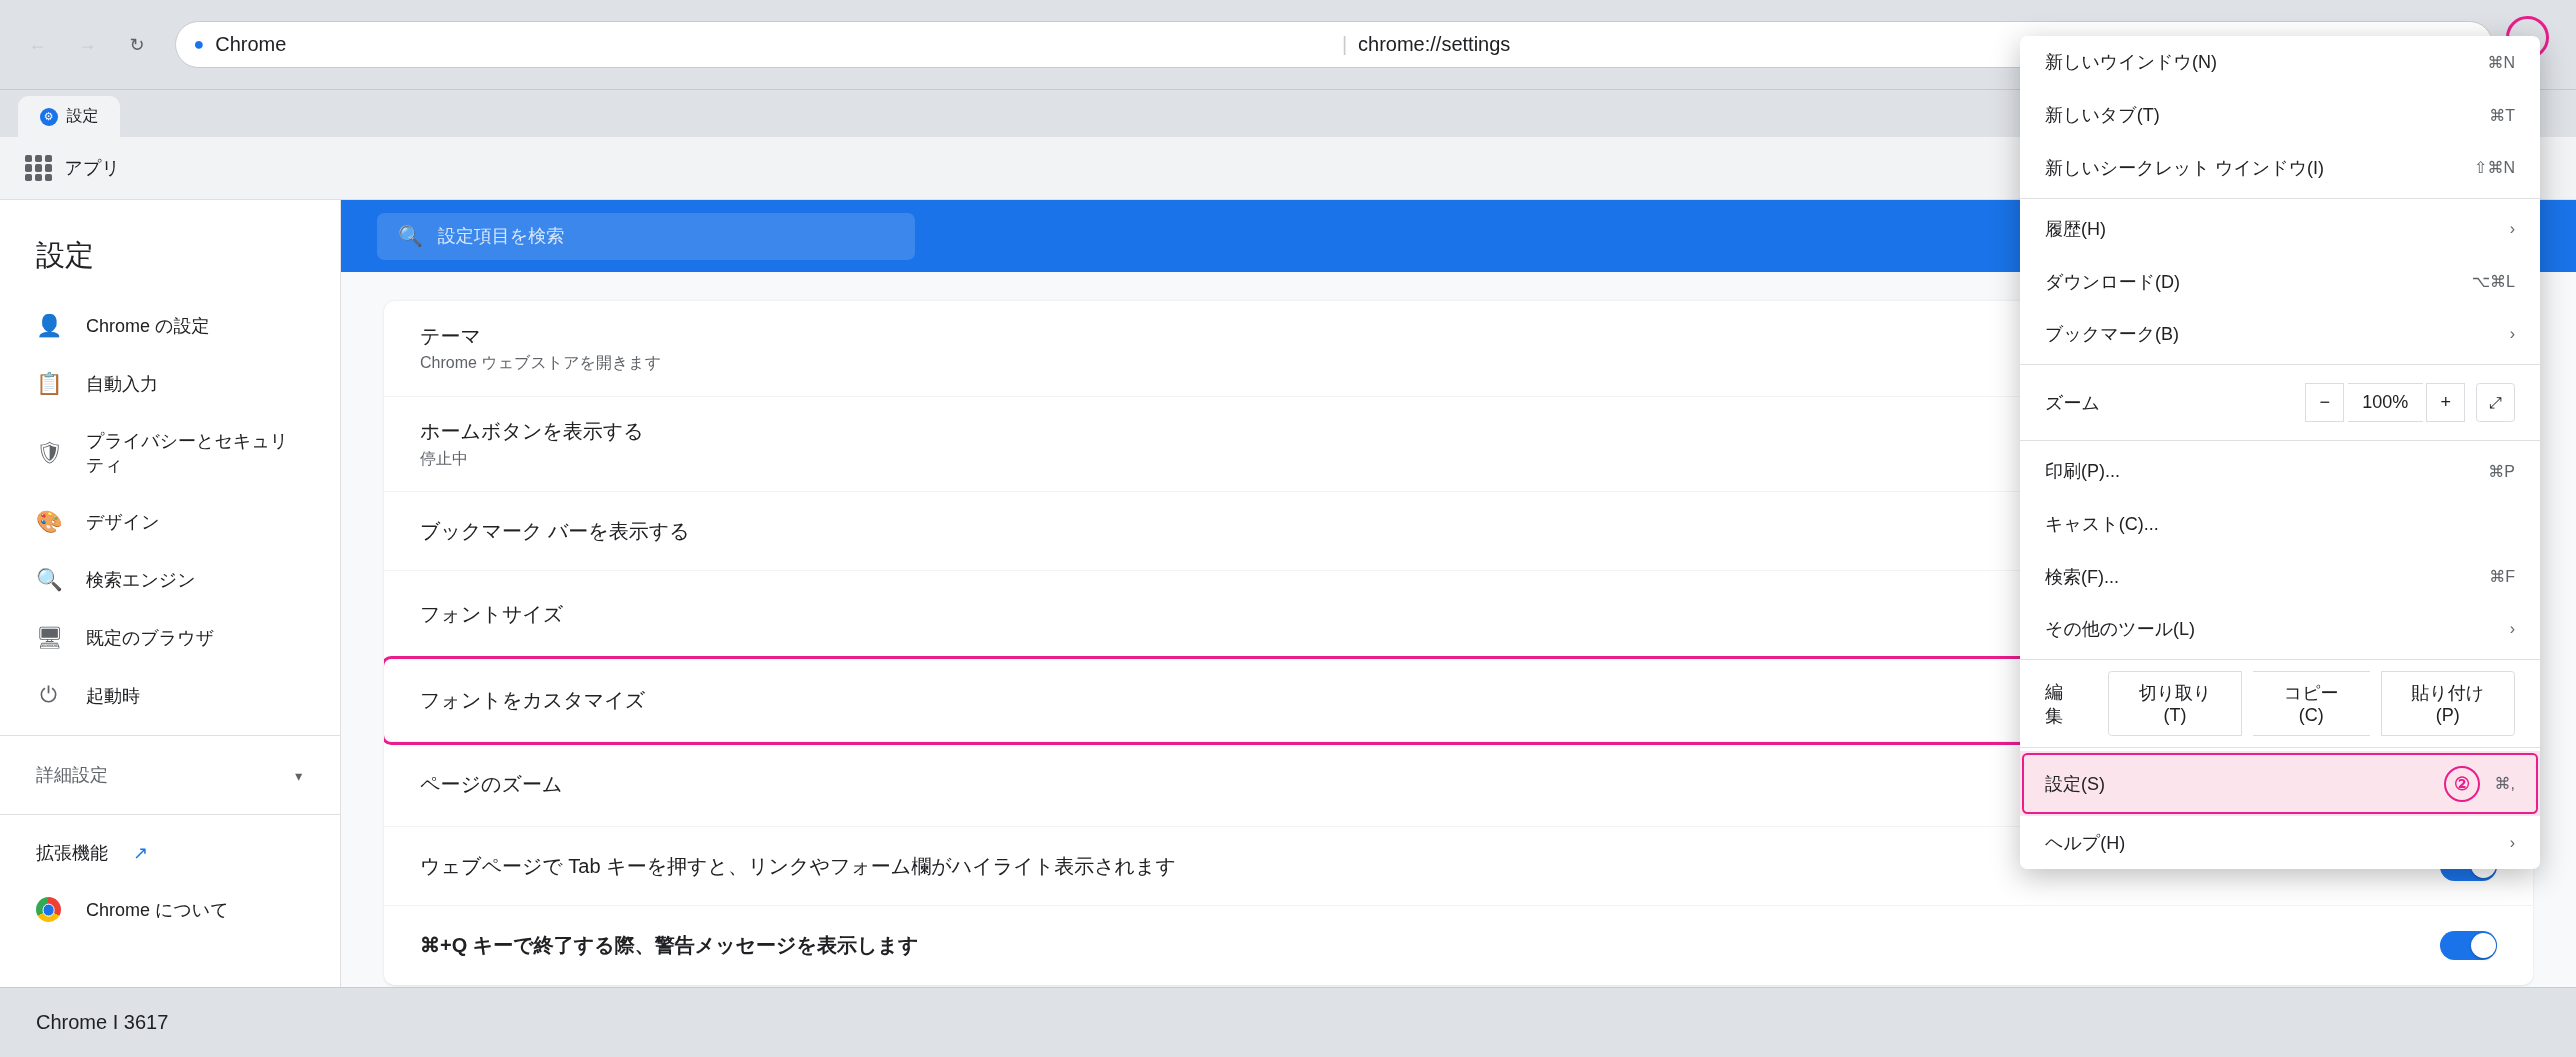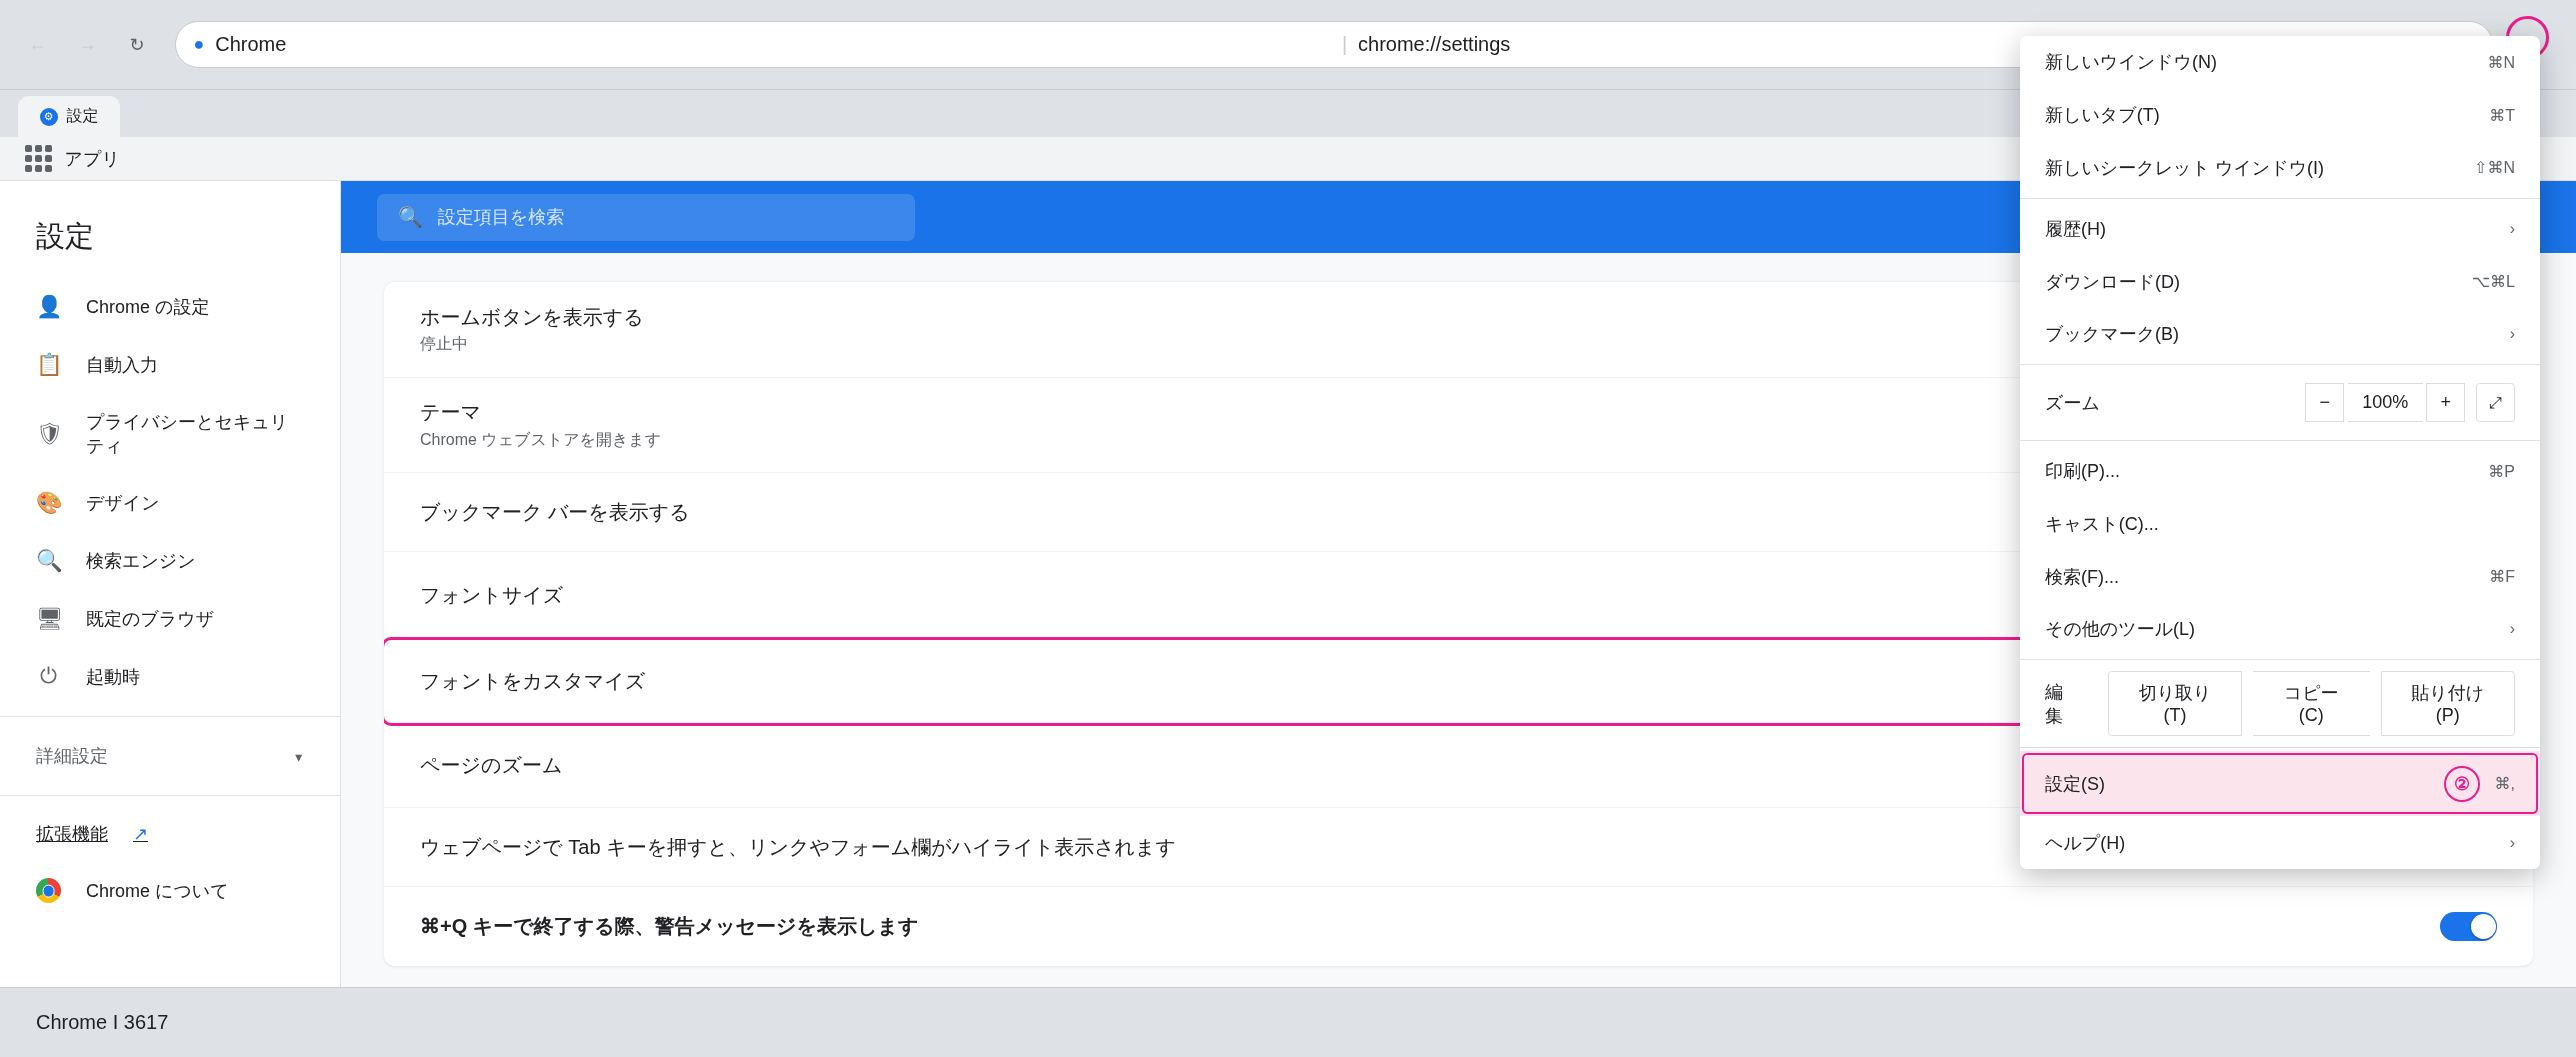--- a/index.html
+++ b/index.html
@@ -72,21 +72,21 @@
       font-size: 16px;
       color: #202124;
       height: 41px;
     }
     .tab.active { background: #f1f3f4; }
     .tab-favicon { width: 18px; height: 18px; border-radius: 50%; background: #1a73e8; display: flex; align-items: center; justify-content: center; color: white; font-size: 10.8px; }
 
     
     .apps-bar {
       background: #f1f3f4;
-      height: 44px;
+      height: 63px;
       display: flex;
       align-items: center;
       padding: 8px 25px;
       gap: 12.6px;
       font-size: 18px;
       color: #202124;
       border-bottom: 0.9px solid #e0e0e0;
     }
     .apps-icon { display: grid; grid-template-columns: repeat(3, 7.2px); gap: 2.7px; }
     .apps-dot { width: 7.2px; height: 7.2px; background: #5f6368; border-radius: 1.8px; }
@@ -133,21 +133,20 @@
       font-family: Liberation Mono, monospace;
     }
     .extensions-item {
       display: flex;
       align-items: center;
       gap: 25px;
       padding: 16px 36px;
       cursor: pointer;
       font-size: 18px;
       color: #202124;
-      text-decoration: underline;
     }
     .extensions-item .ext-icon { font-size: 18px; color: #1a73e8; }
 
     
     .settings-header {
       background: #1a73e8;
       height: 72px;
       display: flex;
       align-items: center;
       padding: 0 36px;
@@ -474,34 +473,34 @@
         <span class="search-icon">🔍</span>
         <span class="search-placeholder">設定項目を検索</span>
       </div>
     </div>
 
     <div class="content-area">
       <div class="settings-section">
 
         <div class="settings-row">
           <div>
+            <div class="settings-row-label">テーマ</div>
+            <div class="settings-row-sublabel">Chrome ウェブストアを開きます</div>
+          </div>
+          <span class="external-icon">↗</span>
+        </div>
+
+        <div class="settings-row">
+          <div>
             <div class="settings-row-label">ホームボタンを表示する</div>
             <div class="settings-row-sublabel">停止中</div>
           </div>
           <div class="toggle off">
             <div class="toggle-knob"></div>
           </div>
-        </div>
-
-        <div class="settings-row">
-          <div>
-            <div class="settings-row-label">テーマ</div>
-            <div class="settings-row-sublabel">Chrome ウェブストアを開きます</div>
-          </div>
-          <span class="external-icon">↗</span>
         </div>
 
         <div class="settings-row">
           <div>
             <div class="settings-row-label">ブックマーク バーを表示する</div>
           </div>
           <div class="toggle on">
             <div class="toggle-knob"></div>
           </div>
         </div>

